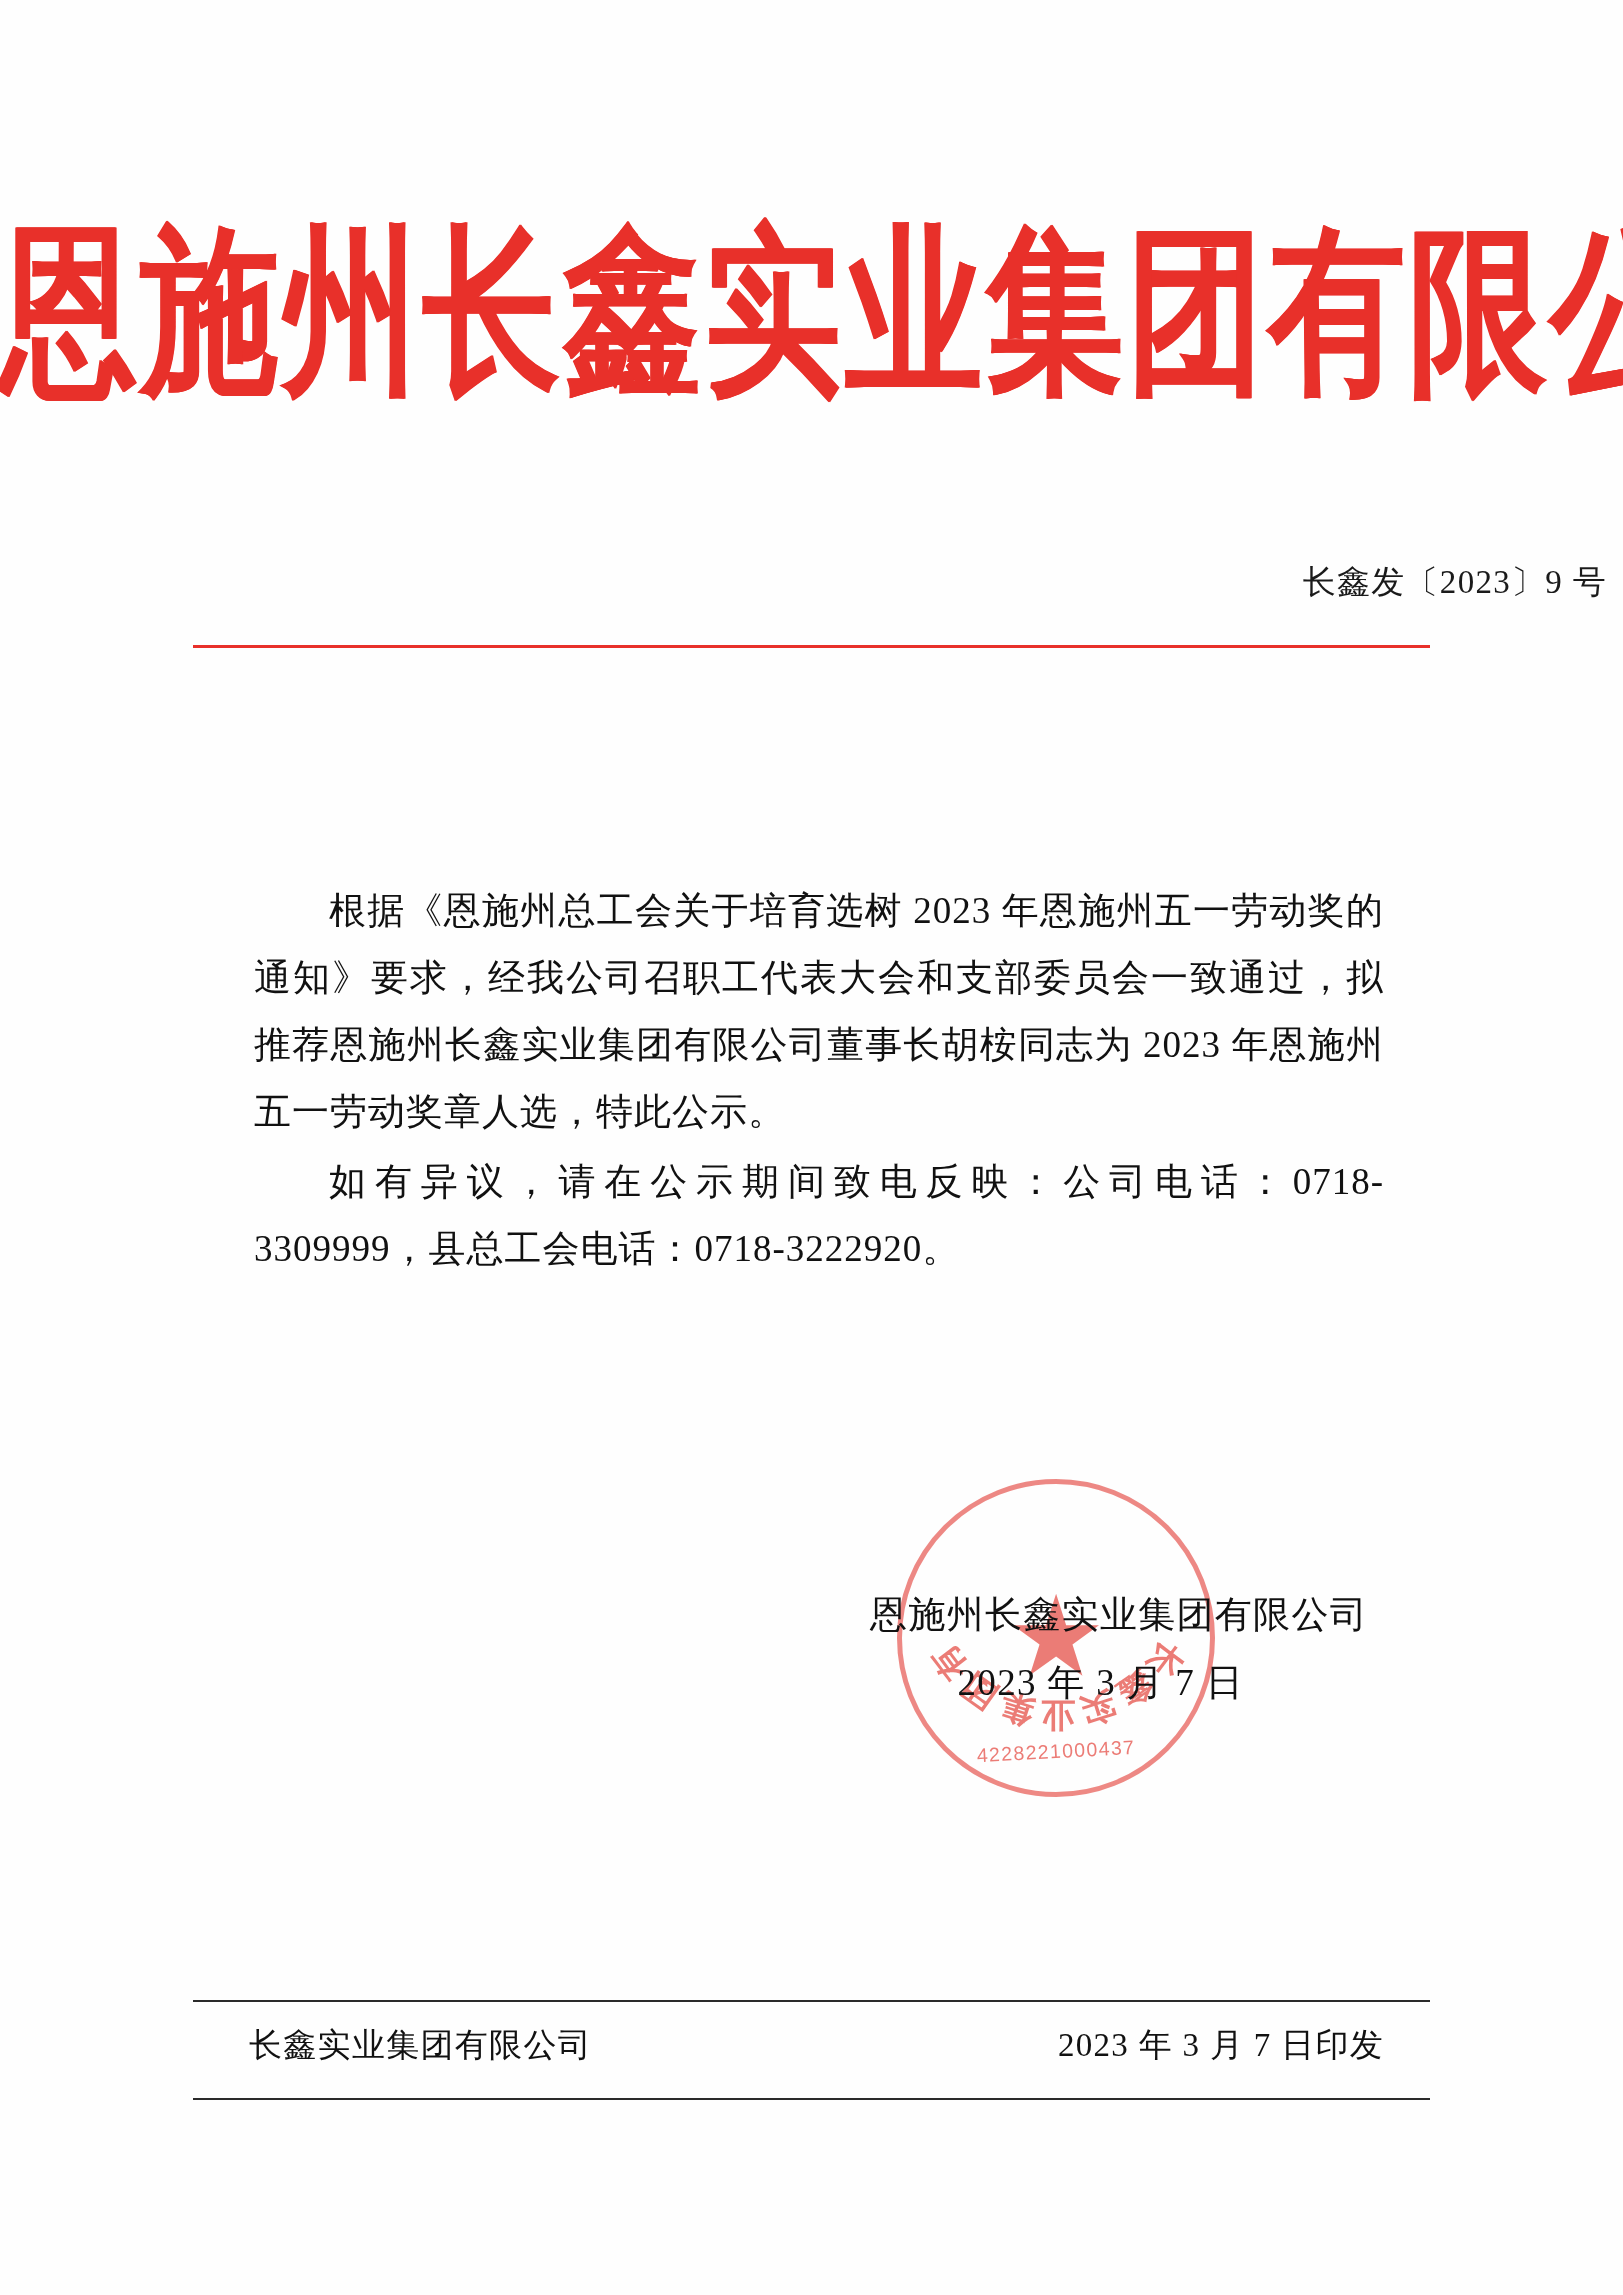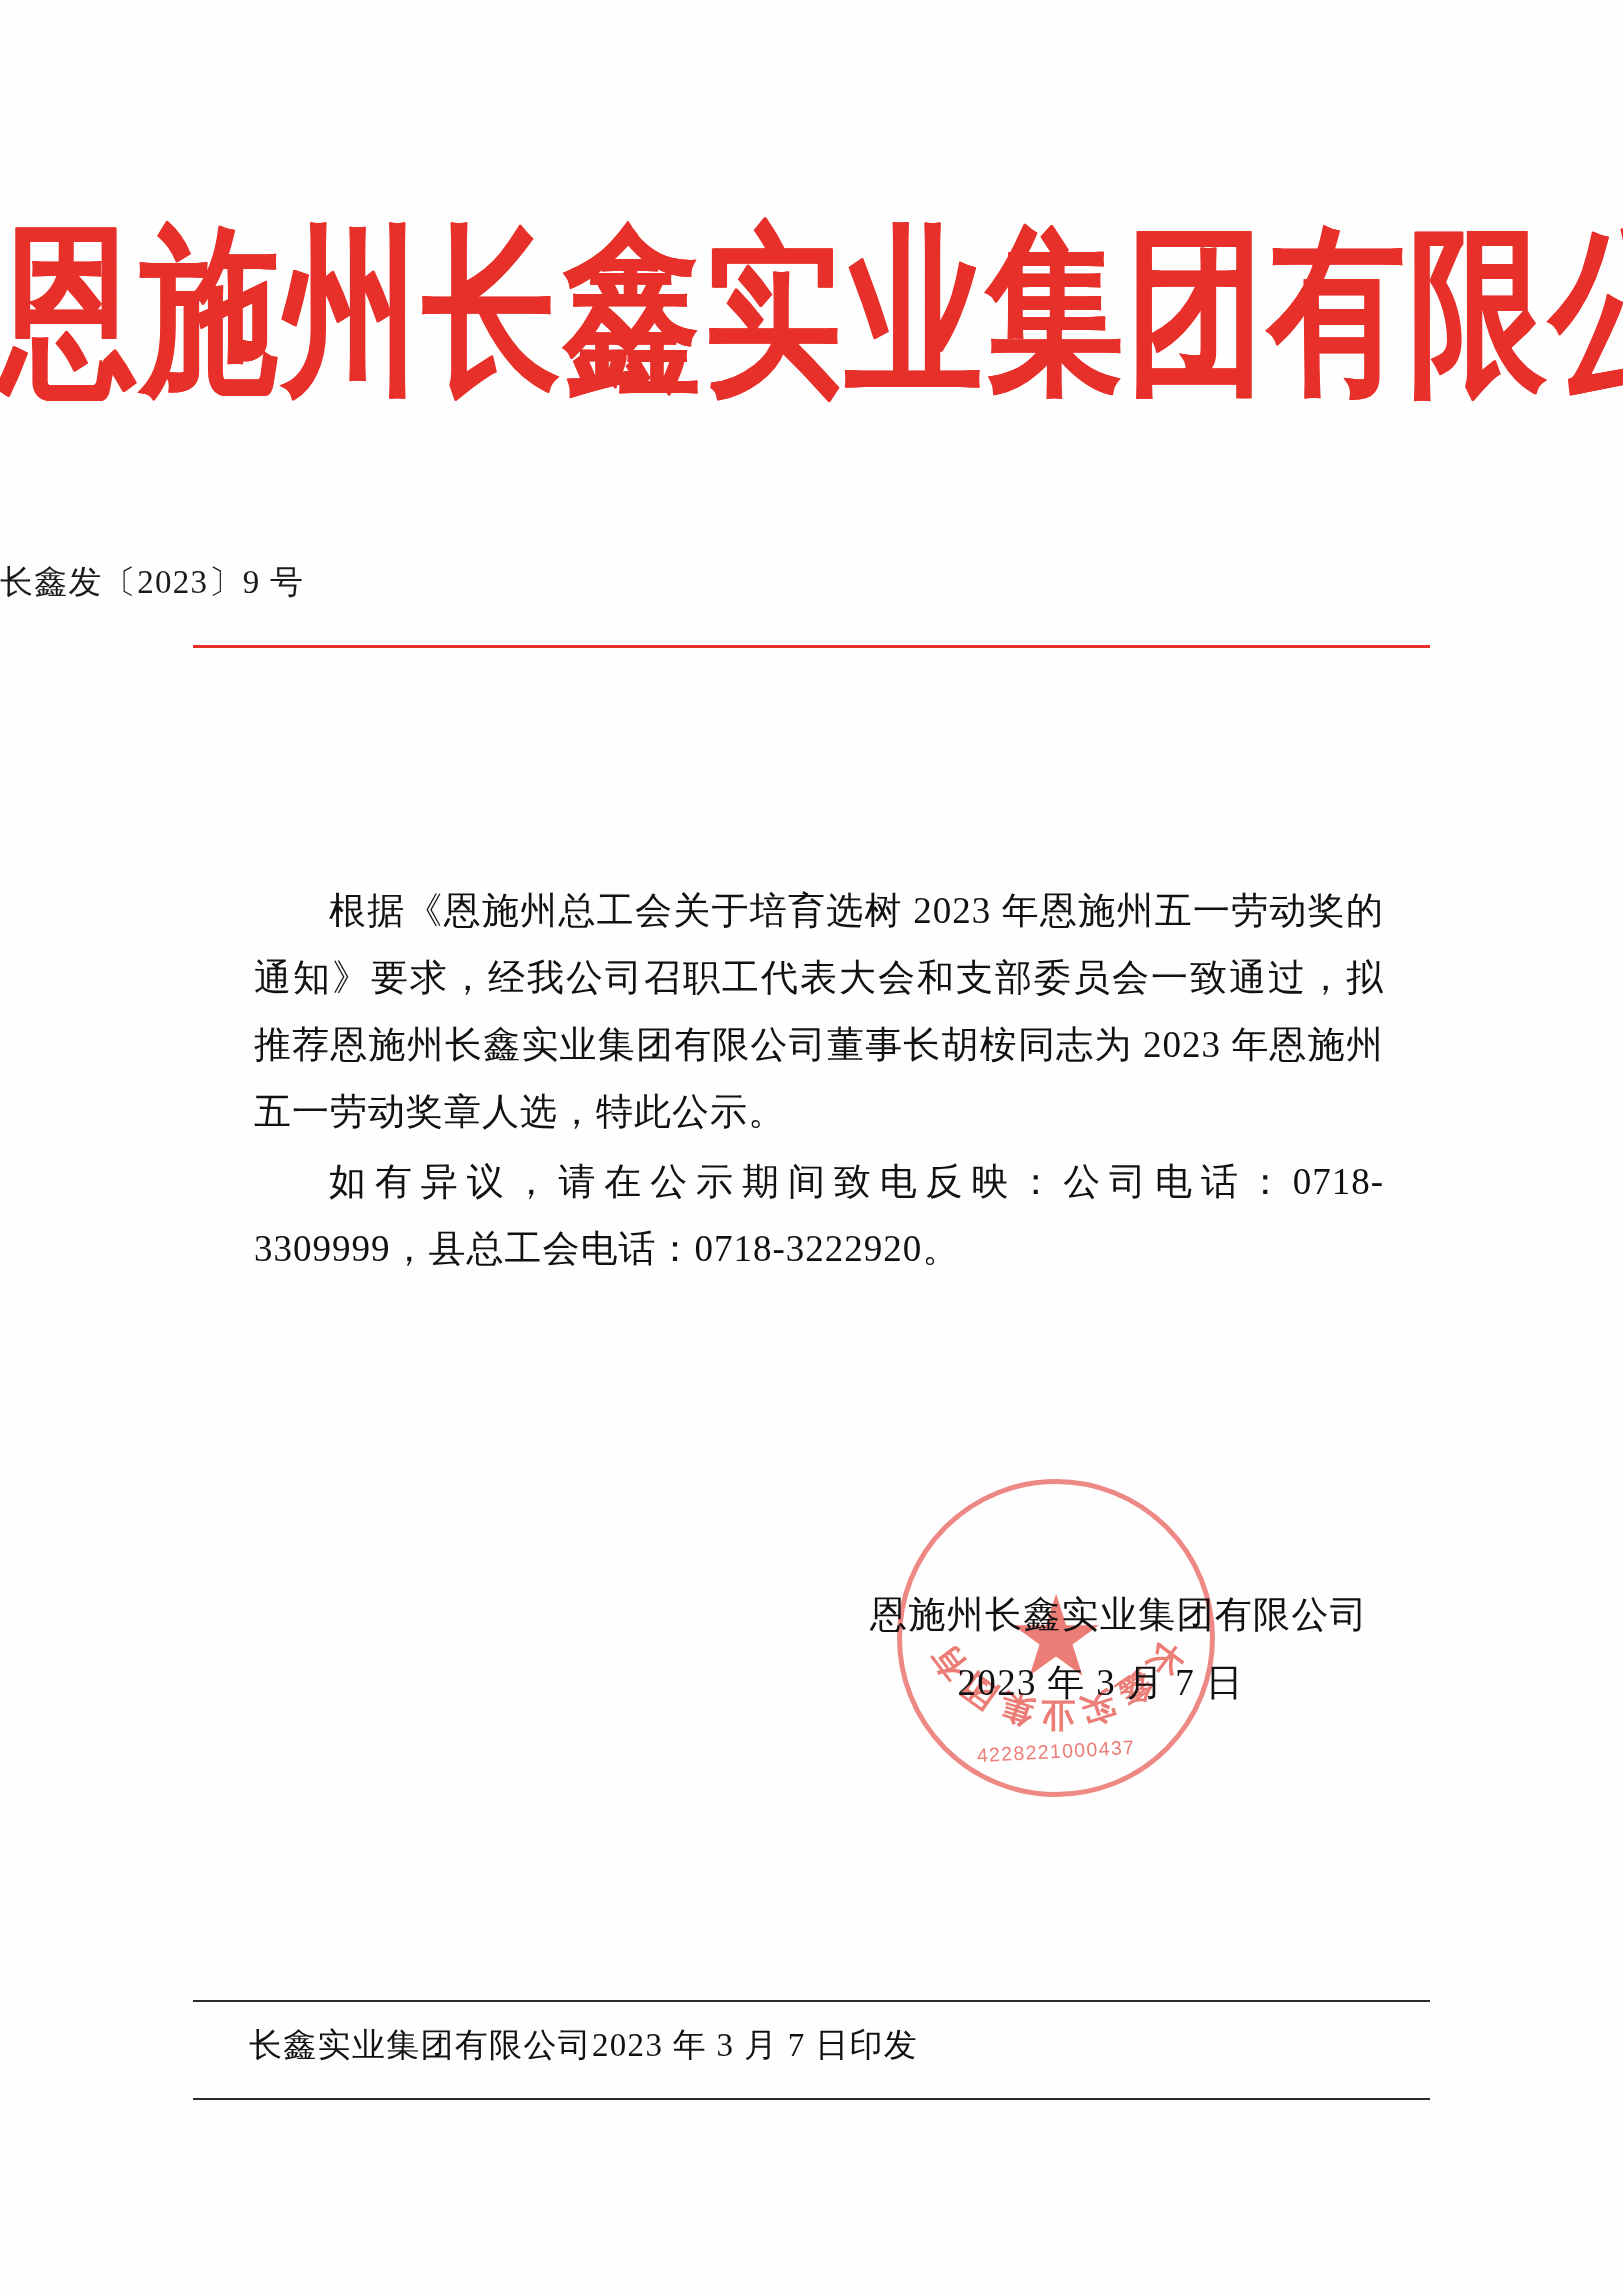--- a/index.html
+++ b/index.html
@@ -41,22 +41,22 @@
     transform: scaleY(1.32);
     transform-origin: center top;
     text-shadow: 0.7px 0 0 #e8302a, -0.7px 0 0 #e8302a;
   }
 
   
   .doc-number {
     position: absolute;
     top: 560px;
     left: 0;
-    right: 0;
-    text-align: left;
+    right: 16px;
+    text-align: right;
     font-size: 33px;
     letter-spacing: 1.3px;
     color: #1a1a1a;
   }
 
   
   .red-rule {
     position: absolute;
     top: 645px;
     left: 193px;
@@ -187,21 +187,21 @@
     width: 1237px;
     height: 2px;
     background: #2a2a2a;
   }
   .footer {
     position: absolute;
     top: 2023px;
     left: 193px;
     width: 1237px;
     display: flex;
-    justify-content: flex-start;
+    justify-content: space-between;
     align-items: center;
     font-size: 33px;
     letter-spacing: 1.3px;
     color: #111;
   }
   .footer-left { padding-left: 56px; }
   .footer-right { padding-right: 46px; }
 </style>
 </head>
 <body>

